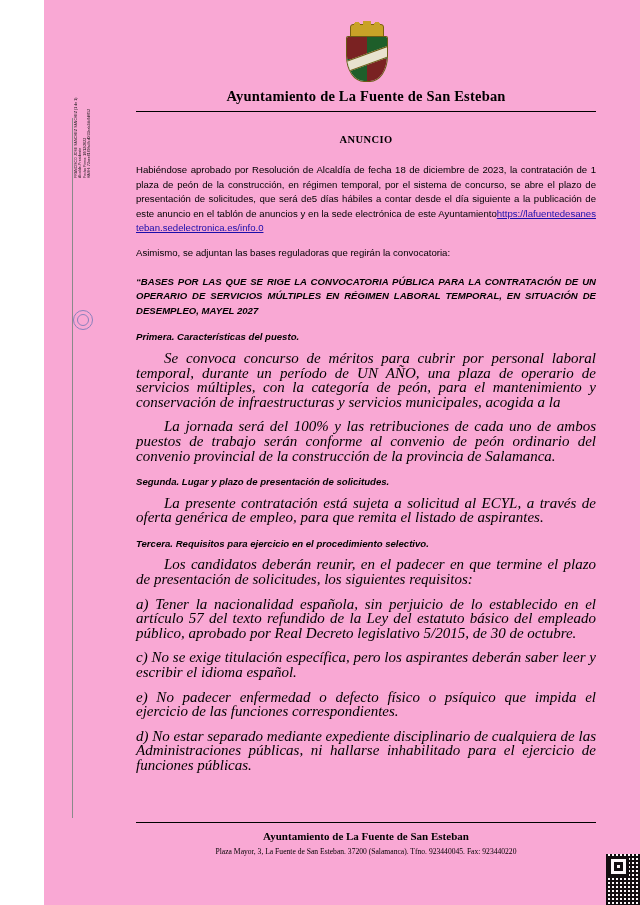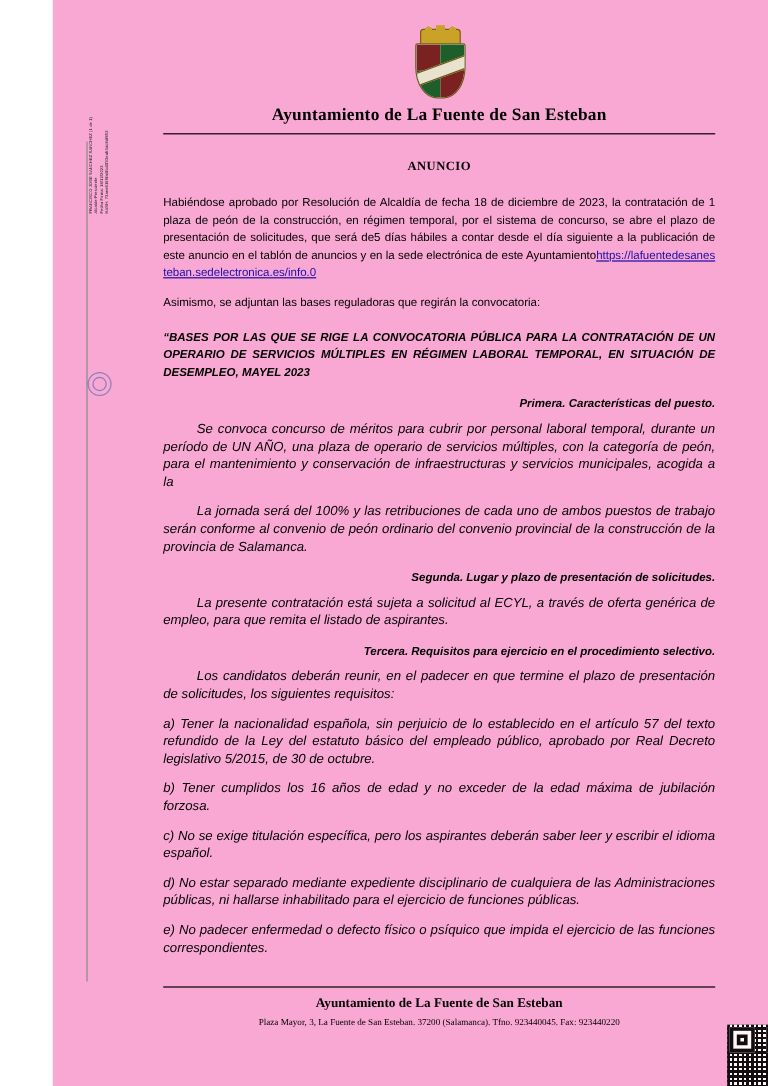--- a/index.html
+++ b/index.html
@@ -224,27 +224,27 @@
     margin: 14px 0 12px 0;
   }
 
   p.head {
     font-family: "Liberation Sans", sans-serif;
     font-style: italic;
     font-weight: bold;
     font-size: 9.6px;
     line-height: 14.6px;
     margin: 12px 0 6px 0;
-    text-align: right;
+    text-align: left;
   }
 
   p.ital {
-    font-family: Liberation Sans, sans-serif;
+    font-family: Liberation Serif, serif;
     font-style: italic;
-    font-size: 11px;
+    font-size: 15px;
     line-height: 14.6px;
     text-align: justify;
     margin: 0 0 10px 0;
     text-indent: 28px;
   }
   p.ital.noind { text-indent: 0; }
 
   
   .footer {
     position: absolute;
@@ -307,36 +307,35 @@
 
     <h1 class="doc-title">Ayuntamiento de La Fuente de San Esteban</h1>
     <hr class="hr-top">
 
     <p class="anuncio">ANUNCIO</p>
 
     <p class="body"><span>Habiéndose aprobado por Resolución de Alcaldía  de fecha 18 de diciembre de 2023, la contratación de 1 plaza de peón de la construcción, en régimen temporal, por el sistema de concurso, se abre el plazo de presentación de solicitudes, que será de5 días hábiles a contar desde el día siguiente a la publicación de este anuncio en el tablón de anuncios y en la sede electrónica de este Ayuntamiento</span><a href="#">https://lafuentedesanesteban.sedelectronica.es/info.0</a></p>
 
     <p class="body">Asimismo, se adjuntan las bases reguladoras que regirán la convocatoria:</p>
 
-    <p class="bases">“BASES POR LAS QUE SE RIGE LA CONVOCATORIA PÚBLICA PARA LA CONTRATACIÓN DE UN OPERARIO DE SERVICIOS MÚLTIPLES EN RÉGIMEN LABORAL TEMPORAL, EN SITUACIÓN DE DESEMPLEO, MAYEL 2023</p>
+    <p class="bases">“BASES POR LAS QUE SE RIGE LA CONVOCATORIA PÚBLICA PARA LA CONTRATACIÓN DE UN OPERARIO DE SERVICIOS MÚLTIPLES EN RÉGIMEN LABORAL TEMPORAL, EN SITUACIÓN DE DESEMPLEO, MAYEL 2027</p>
 
     <p class="head">Primera. Características del puesto.</p>
     <p class="ital">Se convoca concurso de méritos para cubrir por personal laboral temporal, durante un período de UN AÑO, una plaza de operario de servicios múltiples, con la categoría de peón, para el mantenimiento y conservación de infraestructuras y servicios municipales, acogida a la</p>
     <p class="ital">La jornada será del 100% y las retribuciones de cada uno de ambos puestos de trabajo serán conforme al convenio de peón ordinario del convenio provincial de la construcción de la provincia de Salamanca.</p>
 
     <p class="head">Segunda. Lugar y plazo de presentación de solicitudes.</p>
     <p class="ital">La presente contratación está sujeta a solicitud al ECYL, a través de oferta genérica de empleo, para que remita el listado de aspirantes.</p>
 
     <p class="head">Tercera. Requisitos para ejercicio en el procedimiento selectivo.</p>
     <p class="ital">Los candidatos deberán reunir, en el padecer en que termine el plazo de presentación de solicitudes, los siguientes requisitos:</p>
     <p class="ital noind">a) Tener la nacionalidad española, sin perjuicio de lo establecido en el artículo 57 del texto refundido de la Ley del estatuto básico del empleado público, aprobado por Real Decreto legislativo 5/2015, de 30 de octubre.</p>
-    <p class="ital noind">b) Tener cumplidos los 16 años de edad y no exceder de la edad máxima de jubilación forzosa.</p>
     <p class="ital noind">c) No se exige titulación específica, pero los aspirantes deberán saber leer y escribir el idioma español.</p>
+    <p class="ital noind">e) No padecer enfermedad o defecto físico o psíquico que impida el ejercicio de las funciones correspondientes.</p>
     <p class="ital noind">d) No estar separado mediante expediente disciplinario de cualquiera de las Administraciones públicas, ni hallarse inhabilitado para el ejercicio de funciones públicas.</p>
-    <p class="ital noind">e) No padecer enfermedad o defecto físico o psíquico que impida el ejercicio de las funciones correspondientes.</p>
   </div>
 
   <div class="footer">
     <hr class="hr-bottom">
     <p class="f-title">Ayuntamiento de La Fuente de San Esteban</p>
     <p class="f-sub">Plaza Mayor, 3, La Fuente de San Esteban. 37200 (Salamanca). Tfno. 923440045. Fax: 923440220</p>
   </div>
 
 </div>
 

